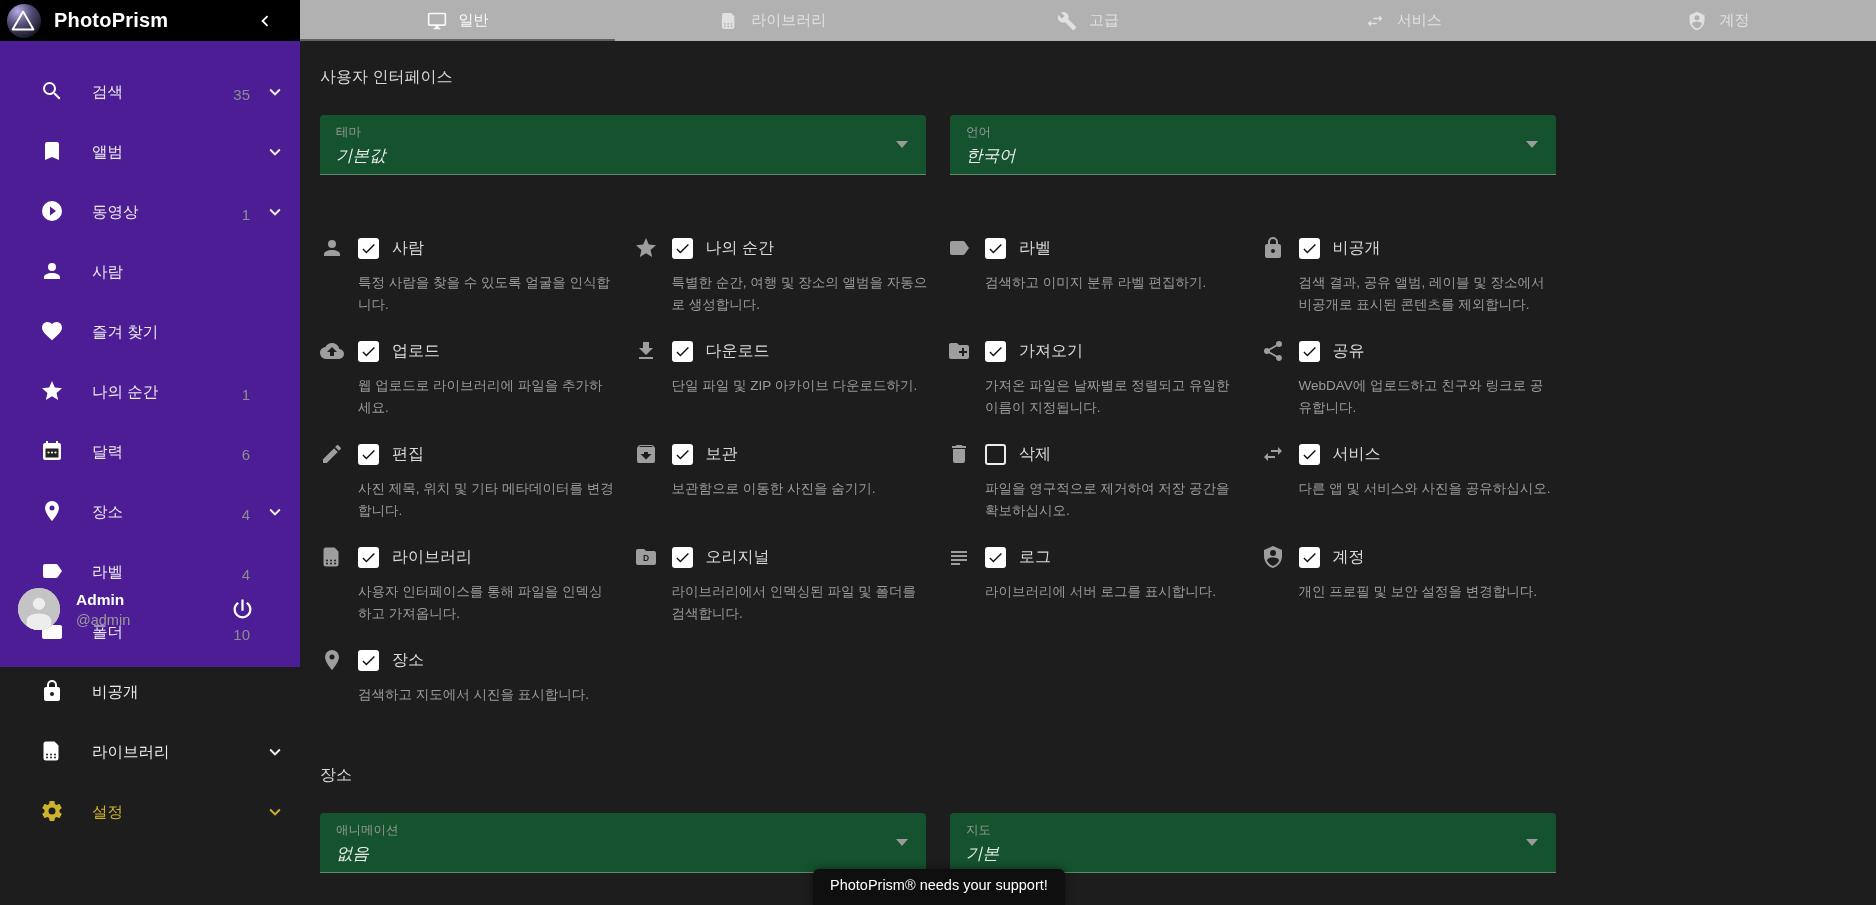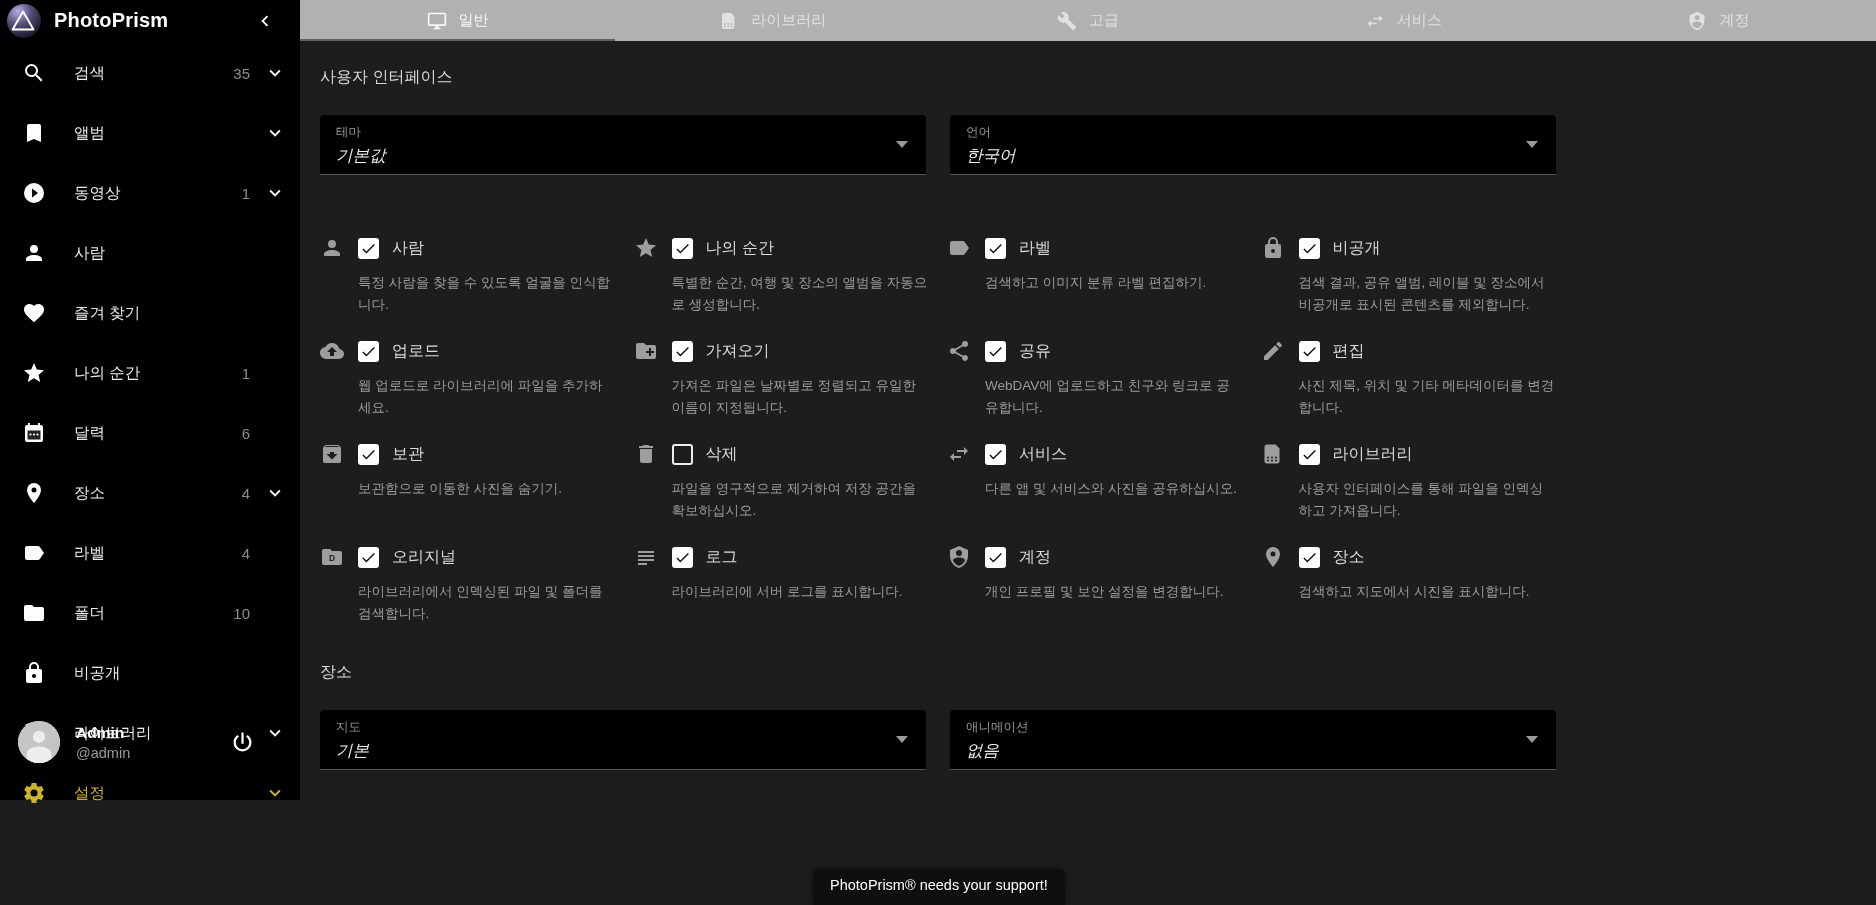--- a/index.html
+++ b/index.html
@@ -5,27 +5,27 @@
   * { box-sizing: border-box; margin: 0; padding: 0; }
   html,body { width:1876px; height:905px; overflow:hidden; }
   body {
     background:#1d1d1d;
     font-family:"Liberation Sans","DejaVu Sans",sans-serif;
     color:#e6e6e6;
   }
   svg { display:block; fill:currentColor; }
 
   
-  .sidebar { position:fixed; left:0; top:0; width:300px; height:800px; background:#000000; z-index:5; }
+  .sidebar { position:fixed; left:0; top:0; width:300px; height:667px; background:#4c1d95; z-index:5; }
   .sidebar-header { height:41px; background:#000; display:flex; align-items:center; padding:0 10px 0 6px; }
   .logo { width:36px; height:36px; margin-right:12px; }
   .app-title { color:#fff; font-size:20px; font-weight:700; letter-spacing:.2px; flex:1; }
   .collapse { width:22px; height:22px; color:#fff; cursor:pointer; margin-right:14px; }
   .nav { padding-top:2px; }
-  .nav-item { height:60px; display:flex; align-items:center; padding:0 14px 0 22px; cursor:pointer; }
+  .nav-item { height:60px; display:flex; align-items:flex-end; padding:0 14px 0 22px; cursor:pointer;margin-left:18px; }
   .nav-icon { width:24px; height:24px; color:#fdfdfd; margin-right:28px; flex:none; --icon-bg:#242424; }
   .nav-label { font-size:15.5px; color:#eaeaea; white-space:nowrap; }
   .nav-count { margin-left:auto; font-size:15px; color:#8d8d8d; padding-right:14px; }
   .nav-chevron { width:22px; height:22px; color:#f0f0f0; flex:none; }
   .nav-chevron.hidden { visibility:hidden; }
   .nav-item.active .nav-icon, .nav-item.active .nav-label, .nav-item.active .nav-chevron { color:var(--accent,#cdb22b); }
   .user-row { position:absolute; left:0; bottom:16px; width:300px; height:84px; display:flex; align-items:center; padding:0 14px 0 18px; }
   .avatar { width:42px; height:42px; border-radius:50%; background:#c9c9c9; overflow:hidden; flex:none; }
   .user-meta { margin-left:16px; }
   .user-name { font-size:15.5px; font-weight:700; color:#fff; }
@@ -39,21 +39,21 @@
          color:rgba(255,255,255,.62); font-size:15px; }
   .tab .tab-icon { width:20px; height:20px; --icon-bg:#b1b1b1; }
   .tab.active { color:rgba(255,255,255,.92); box-shadow:inset 0 -2px 0 #616161; }
 
   
   .content { padding-left:20px; width:1256px; }
   .section-title { font-size:16px; font-weight:400; color:#d8d8d8; line-height:22px; }
   .t1 { margin-top:25px; }
   .t2 { margin-top:14px; }
   .selects-row { display:flex; gap:24px; margin-top:27px; width:1236px; }
-  .select-card { flex:1; height:60px; background:#000000; border-radius:4px 4px 0 0;
+  .select-card { flex:1; height:60px; background:#14532d; border-radius:4px 4px 0 0;
                  border-bottom:1px solid rgba(255,255,255,.32); padding:9px 16px 0; position:relative; cursor:pointer; }
   .select-label { font-size:12.5px; color:#989898; }
   .select-value { font-size:16.5px; color:#ededed; margin-top:4px;font-style:italic; }
   .select-caret { position:absolute; right:18px; top:26px; width:0; height:0;
                   border-left:6px solid transparent; border-right:6px solid transparent; border-top:7px solid #9a9a9a; }
 
   .features-grid { display:grid; grid-template-columns:repeat(4,1fr); column-gap:18px;
                    grid-auto-rows:103px; margin-top:60px; width:1236px; }
   .feature-head { display:flex; align-items:center; height:26px; }
   .feature-icon { width:24px; height:24px; color:#9e9e9e; flex:none; --icon-bg:#1d1d1d; }
@@ -456,20 +456,36 @@
                 </svg>
               </span>
               <span class="feature-label">업로드</span>
             </div>
             <div class="feature-desc">웹 업로드로 라이브러리에 파일을 추가하세요.</div>
           </div>
           <div class="feature">
             <div class="feature-head">
               <span class="feature-icon">
                 <svg viewBox="0 0 24 24">
+                  <path d="M5,20H19V18H5M19,9H15V3H9V9H5L12,16L19,9Z"></path>
+                </svg>
+              </span>
+              <span class="cb checked">
+                <svg viewBox="0 0 24 24">
+                  <path d="M9,16.17L4.83,12L3.41,13.41L9,19L21,7L19.59,5.59L9,16.17Z"></path>
+                </svg>
+              </span>
+              <span class="feature-label">다운로드</span>
+            </div>
+            <div class="feature-desc">단일 파일 및 ZIP 아카이브 다운로드하기.</div>
+          </div>
+          <div class="feature">
+            <div class="feature-head">
+              <span class="feature-icon">
+                <svg viewBox="0 0 24 24">
                   <path d="M10,4L12,6H20A2,2 0 0,1 22,8V18A2,2 0 0,1 20,20H4C2.89,20 2,19.1 2,18V6C2,4.89 2.89,4 4,4H10M15,9V12H12V14H15V17H17V14H20V12H17V9H15Z"></path>
                 </svg>
               </span>
               <span class="cb checked">
                 <svg viewBox="0 0 24 24">
                   <path d="M9,16.17L4.83,12L3.41,13.41L9,19L21,7L19.59,5.59L9,16.17Z"></path>
                 </svg>
               </span>
               <span class="feature-label">가져오기</span>
             </div>
@@ -639,27 +655,27 @@
               <span class="feature-label">장소</span>
             </div>
             <div class="feature-desc">검색하고 지도에서 시진을 표시합니다.</div>
           </div>
         </div>
     </div>
     <div>
       <h2 class="section-title t2">장소</h2>
       <div class="selects-row">
           <div class="select-card">
+            <div class="select-label">애니메이션</div>
+            <div class="select-value">없음</div>
+            <span class="select-caret"></span>
+          </div>
+          <div class="select-card">
             <div class="select-label">지도</div>
             <div class="select-value">기본</div>
-            <span class="select-caret"></span>
-          </div>
-          <div class="select-card">
-            <div class="select-label">애니메이션</div>
-            <div class="select-value">없음</div>
             <span class="select-caret"></span>
           </div>
         </div>
     </div>
   </div>
 </div>
 
 <div class="toast">
   <span>PhotoPrism® needs your support!</span>
 </div>

